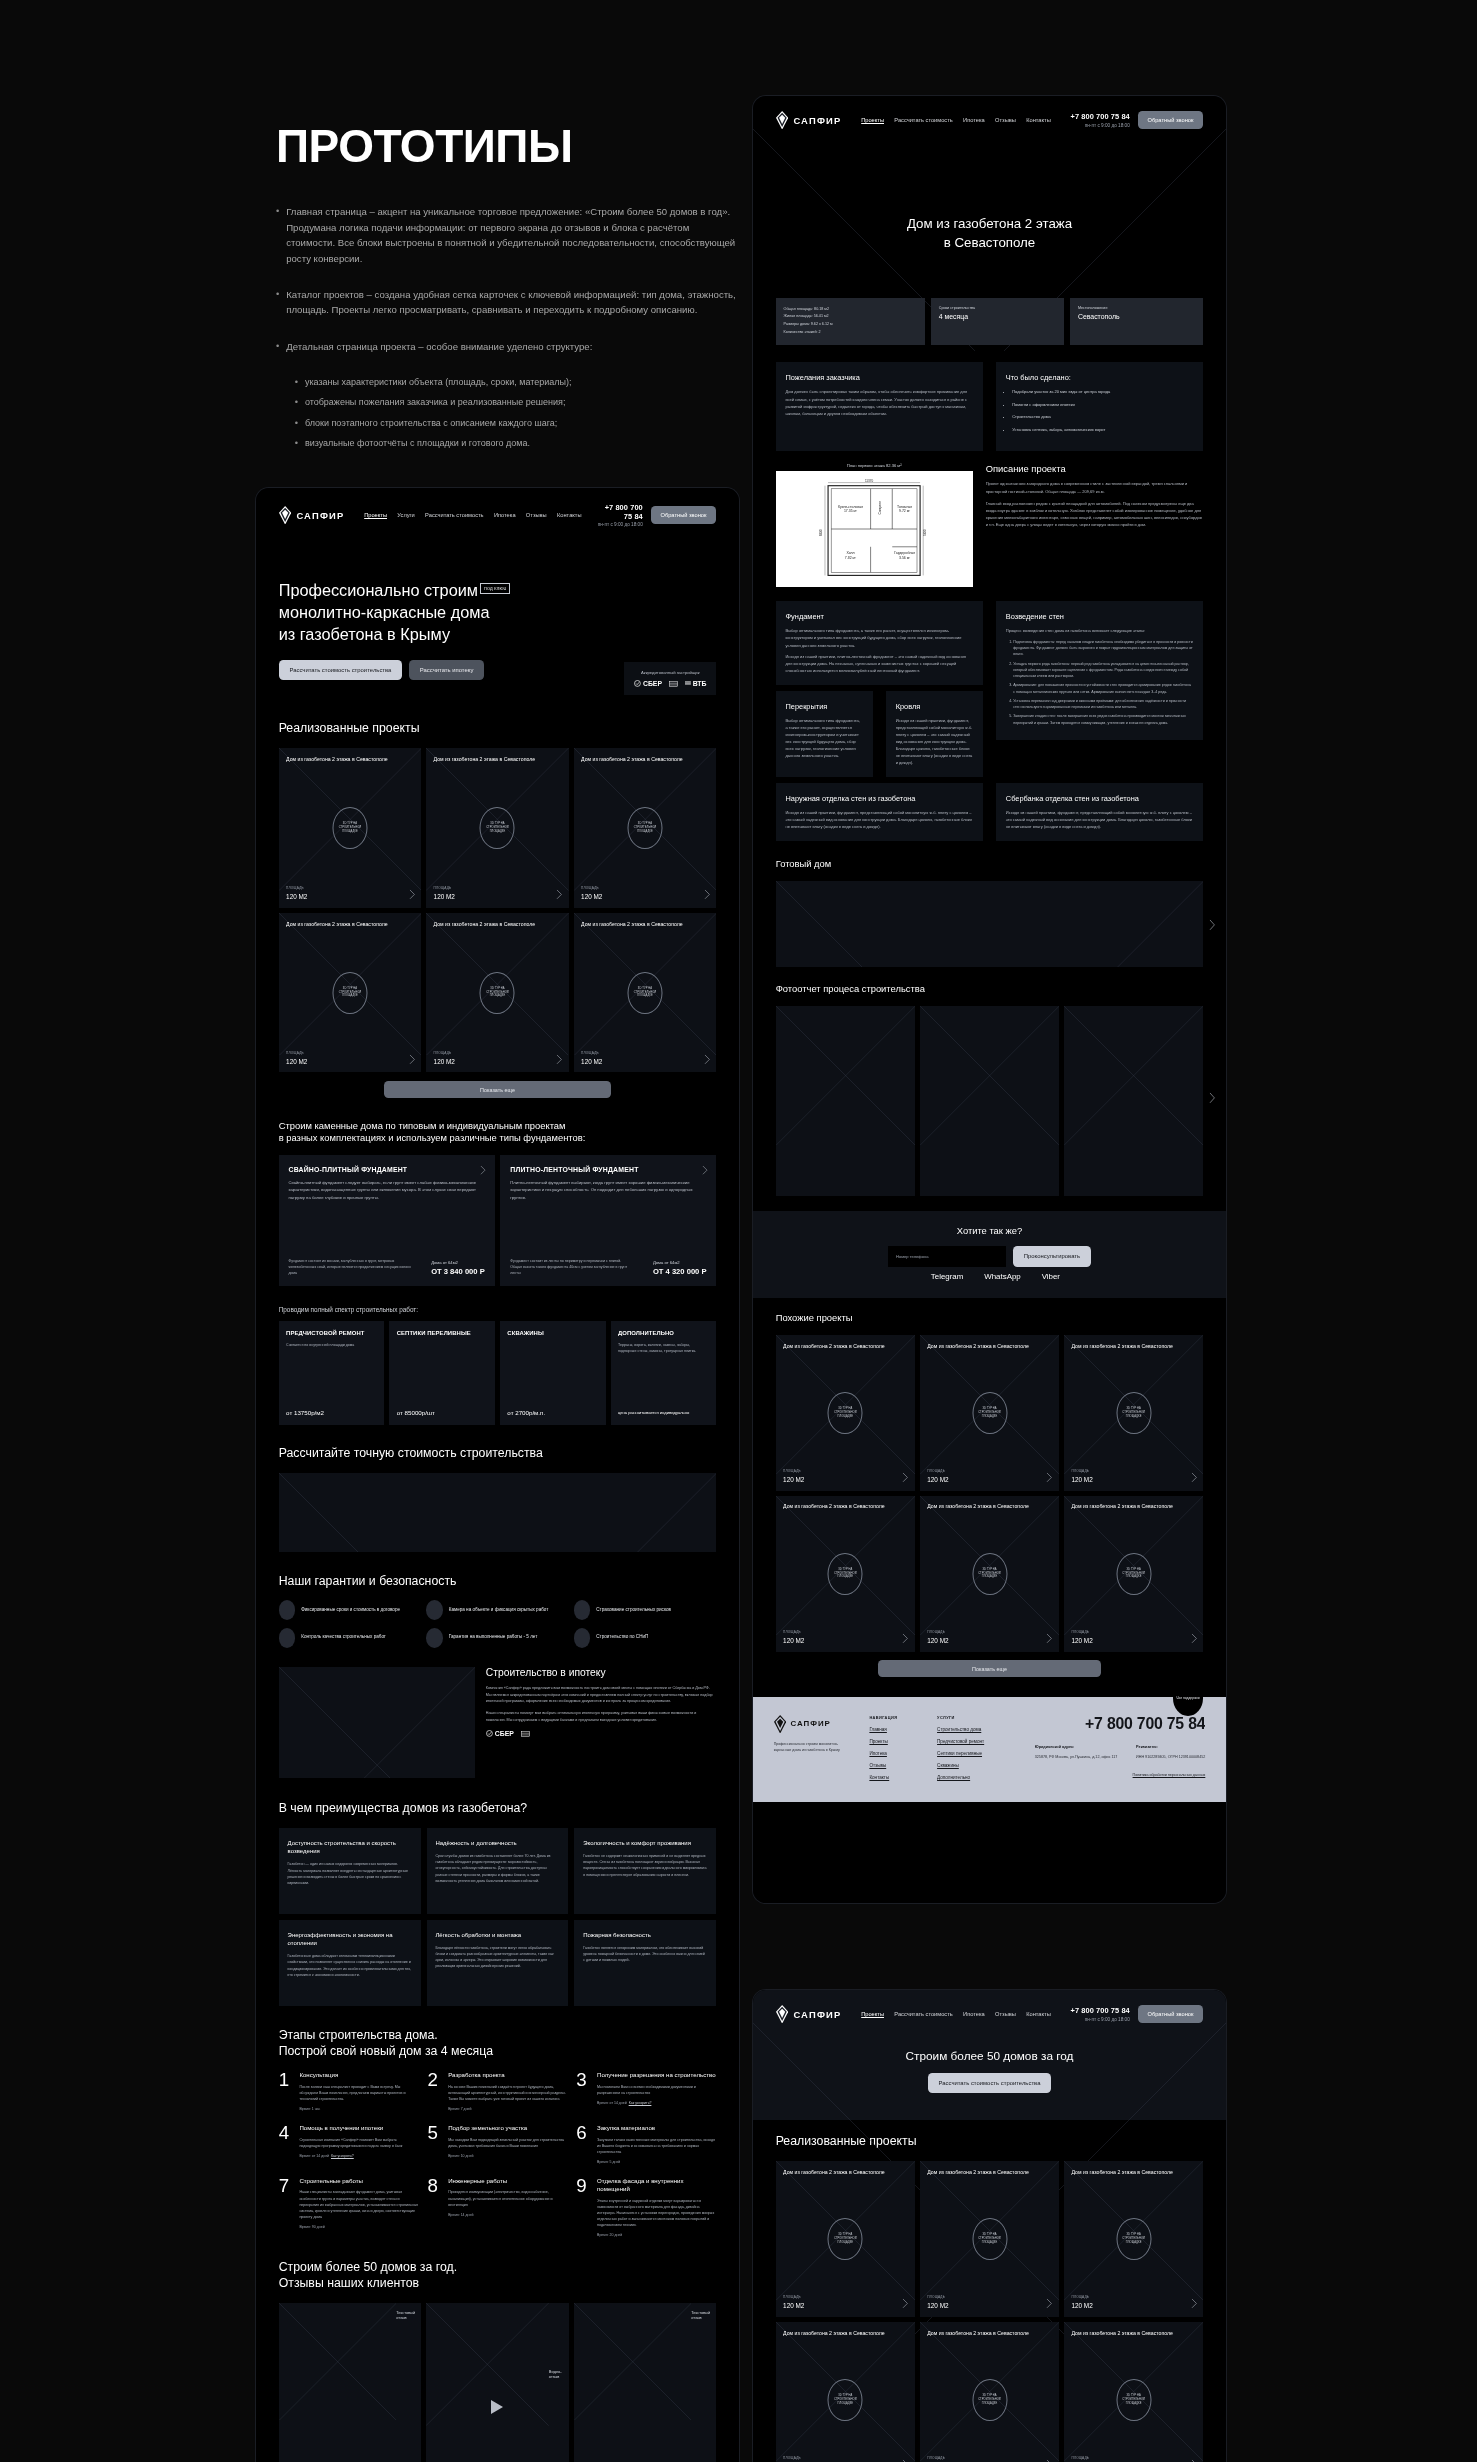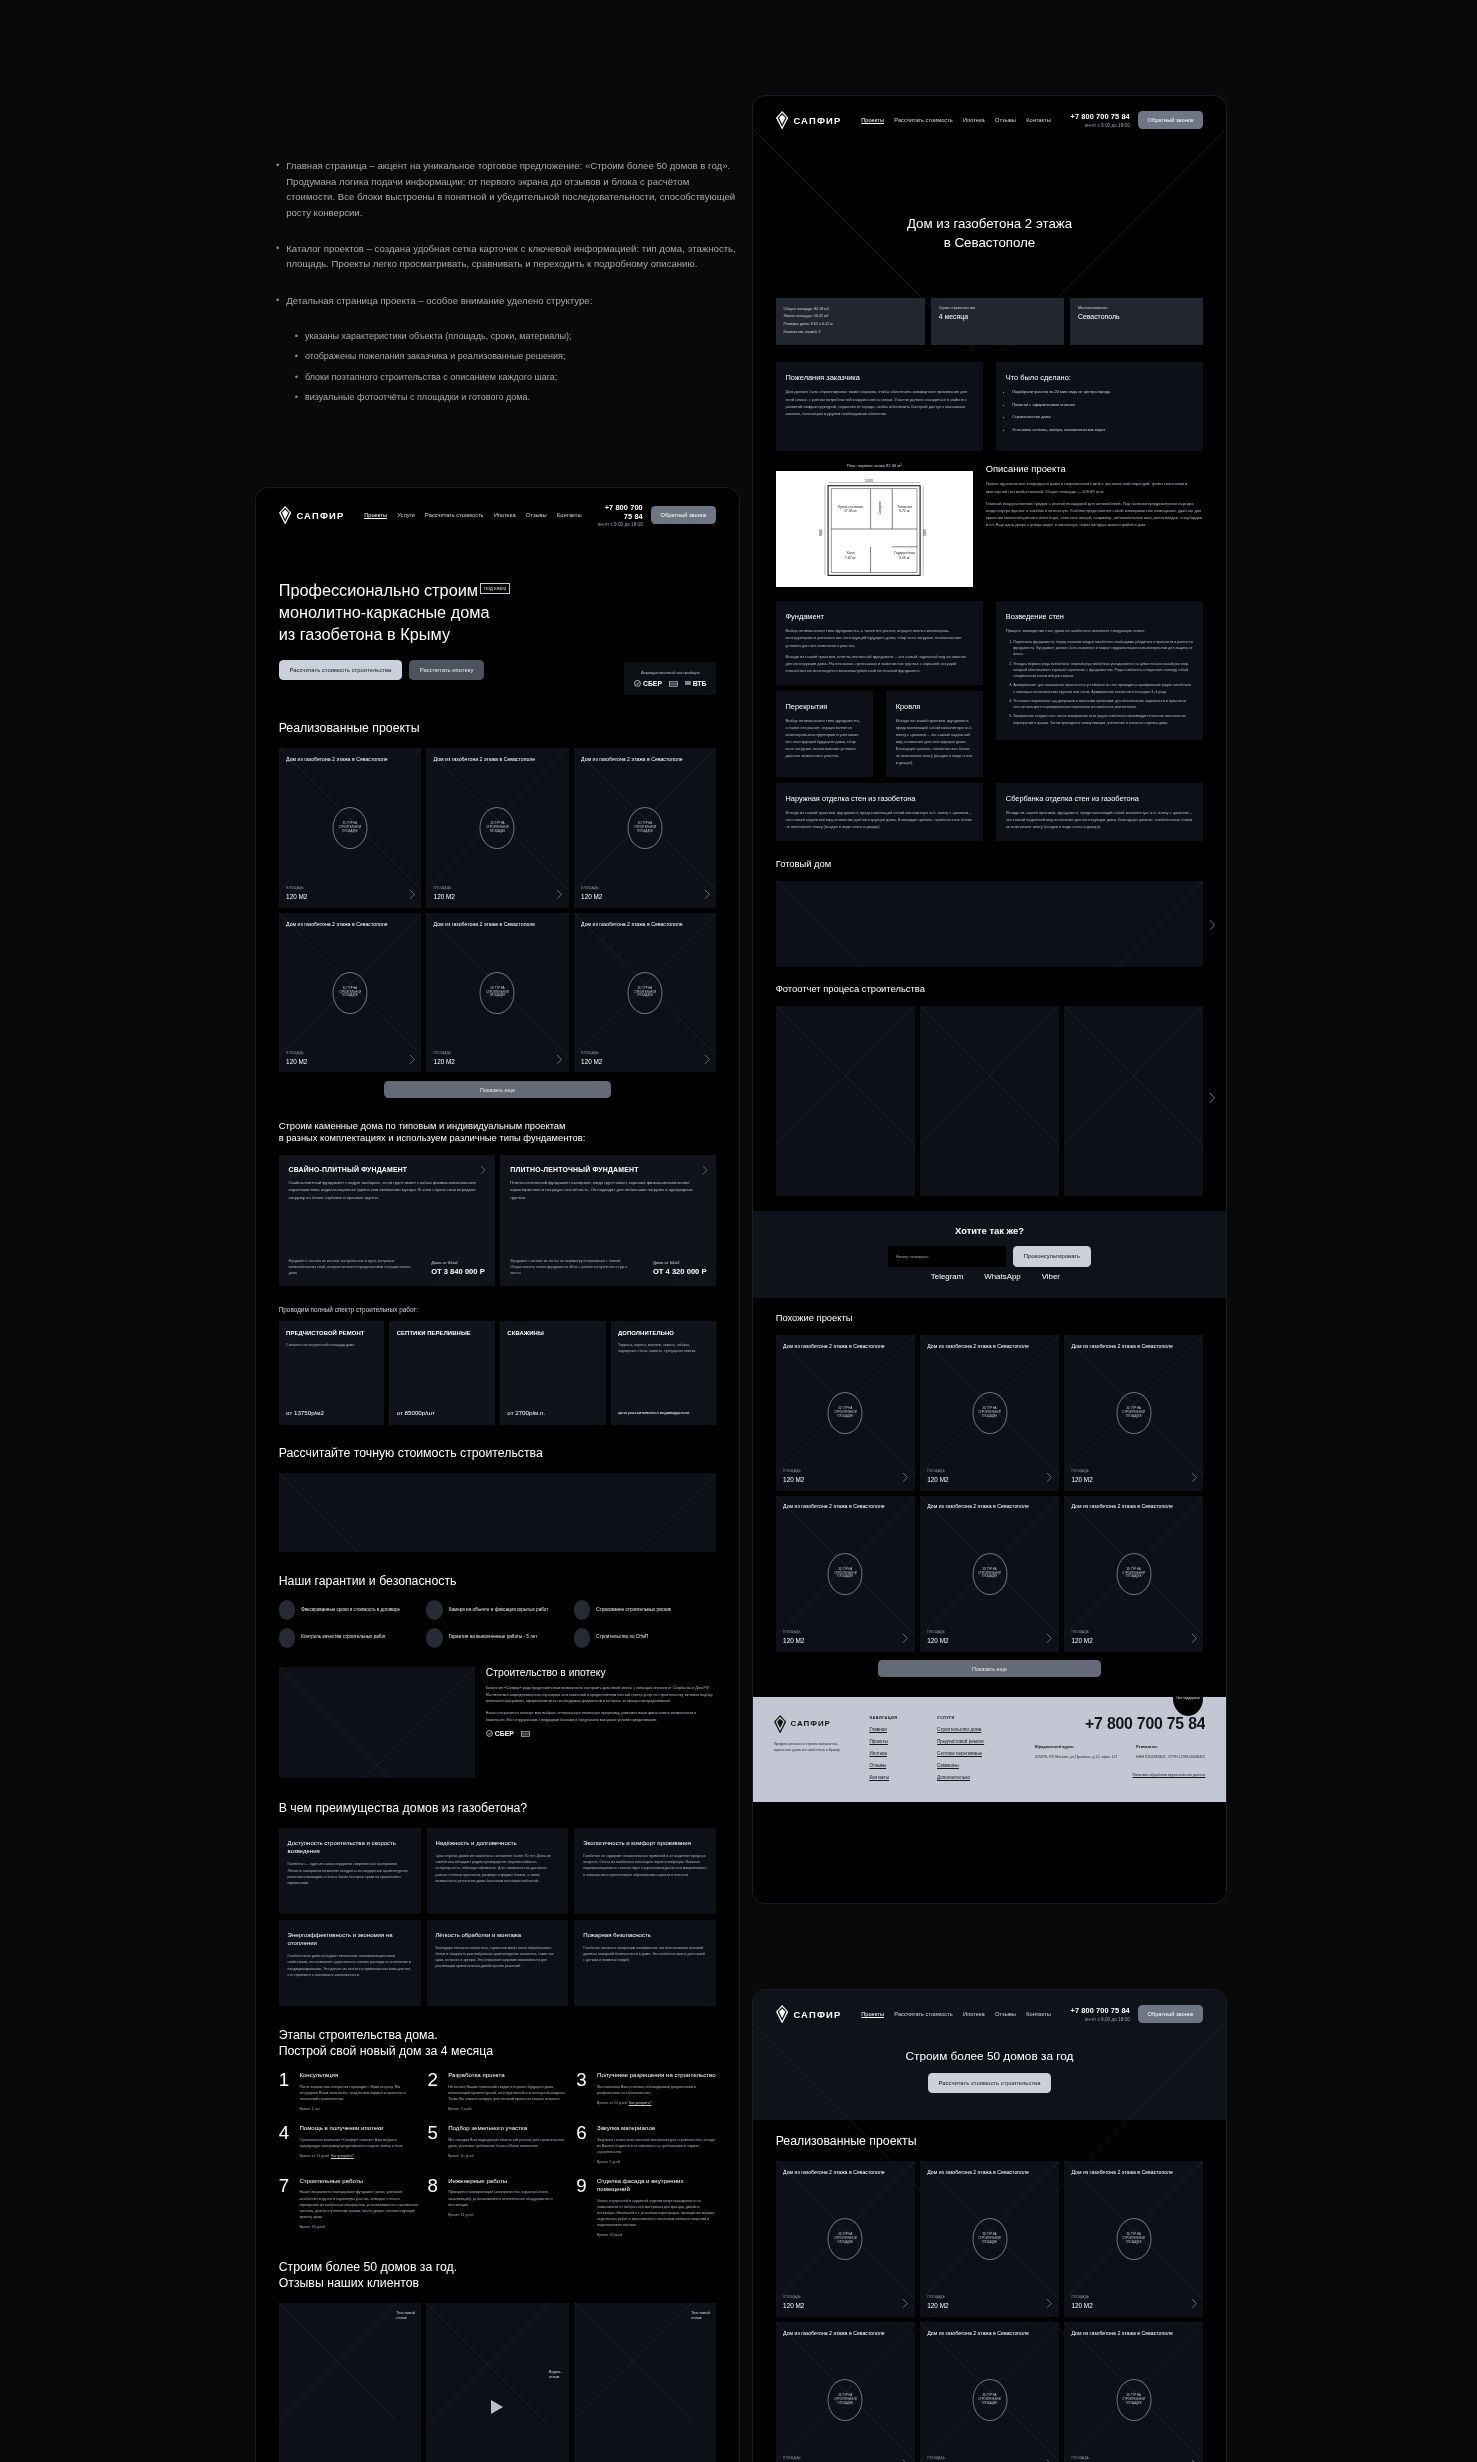--- a/index.html
+++ b/index.html
@@ -185,38 +185,39 @@
   .wcard ul { margin-left: 6.4px; }
   .wcard li { font-size: 4px; line-height: 1.76; color: #ccd0d7; margin-bottom: 5.4px; }
   .wcard ol { margin-left: 7.4px; }
   .wcard ol li { font-size: 3.6px; line-height: 1.74; margin-bottom: 3px; color: #b5bac3; }
   .plan { background: #fff; position: relative; overflow: hidden; }
   .desc h3 { font-size: 9.4px; font-weight: 400; margin-bottom: 6.4px; }
   .desc p { font-size: 4px; line-height: 1.8; color: #b5bac3; margin-bottom: 4.9px; }
   .ptrio { display: grid; grid-template-columns: repeat(3,1fr); gap: 4.9px; }
   .ptrio .ph { aspect-ratio: 1/1.36; }
   .wantblk { background: #0f1218; padding: 14.8px 0 16.7px 0; text-align: center; }
-  .wantblk h3 { font-size: 9.4px; font-weight: 700; margin-bottom: 9.8px; }
+  .wantblk h3 { font-size: 9.4px; font-weight: 400; margin-bottom: 9.8px; }
   .wantrow { display: flex; gap: 6.9px; justify-content: center; align-items: stretch; }
   .wantrow .finput { width: 118px; }
   .wantrow .btn-lt { display: flex; align-items: center; }
   .wchecks { display: flex; gap: 21px; justify-content: center; margin-top: 5.4px; padding-left: 11.8px; }
 
   .slide-num { position: absolute; left: 717px; top: 596px; font-size: 11.3px; color: #fff; font-weight: 300; }
   .tourbadge { position: absolute; left: 783px; top: 560px; width: 46px; height: 55px; border-radius: 50%;
                background: #2c313b; display: flex; align-items: center; justify-content: center;
                text-align: center; font-size: 3.1px; line-height: 1.6; color: #d6dae0; letter-spacing: 0.2px; }
   svg { display: block; }
 </style>
 </head>
 <body>
 
 <div class="page">
 
   <div class="slide-head">
+    <h1 class="slide-title">ПРОТОТИПЫ</h1>
     <div class="slide-bullets">
       <div class="bl">
         <span class="dot">•</span>
         <span class="txt">Главная страница – акцент на уникальное торговое предложение: «Строим более 50 домов в год». Продумана логика подачи информации: от первого экрана до отзывов и блока с расчётом стоимости. Все блоки выстроены в понятной и убедительной последовательности, способствующей росту конверсии.</span>
       </div>
       <div class="bl">
         <span class="dot">•</span>
         <span class="txt">Каталог проектов – создана удобная сетка карточек с ключевой информацией: тип дома, этажность, площадь. Проекты легко просматривать, сравнивать и переходить к подробному описанию.</span>
       </div>
       <div class="bl">

